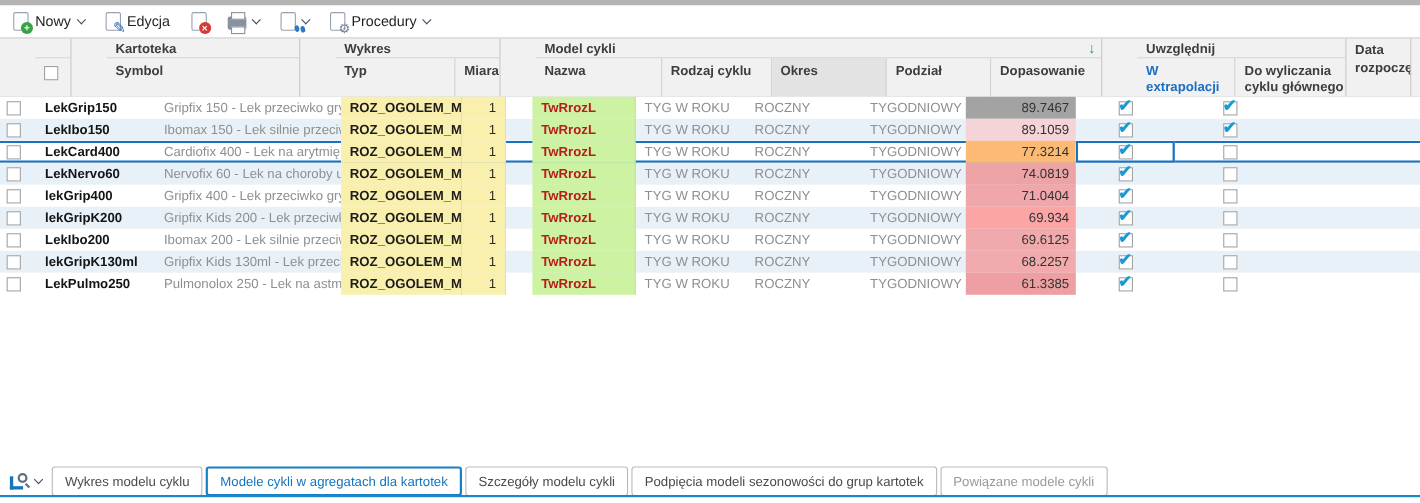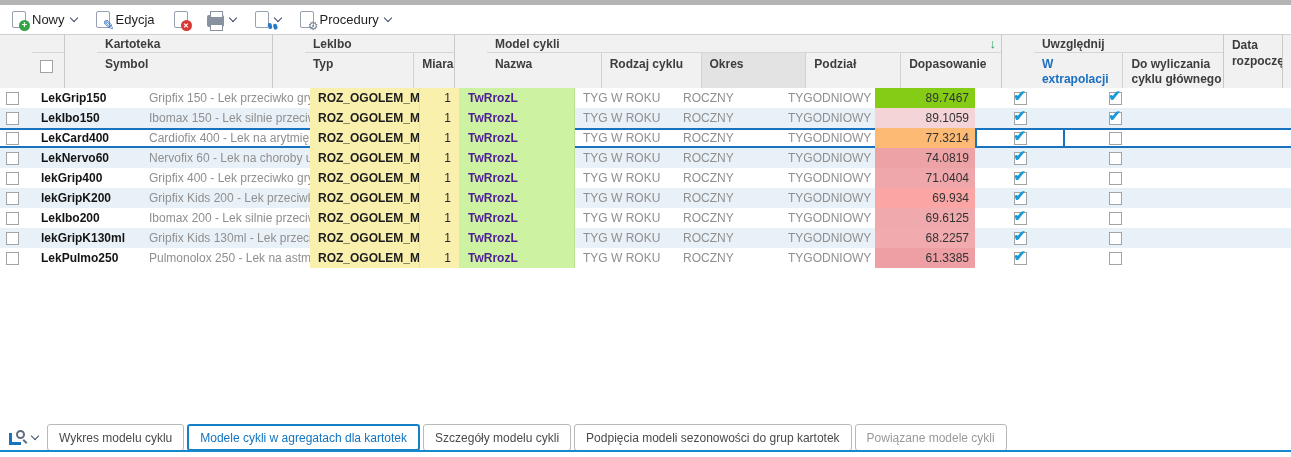--- a/index.html
+++ b/index.html
@@ -59,21 +59,21 @@
   .trow { display:flex; height:20px; background:#fff; }
   .trow.stripe { background:#e9f1f8; }
   .trow.selected { box-shadow: inset 0 2px 0 #1872bf, inset 0 -2px 0 #1872bf; }
   .td { display:flex; align-items:center; overflow:hidden; white-space:nowrap;
     font-size:12px; padding-left:8px; color:#2a2a2a; }
   .c-sel{width:33px; padding-left:6px;}
   .c-symbol{width:112px; font-weight:bold; color:#141414;}
   .c-opis{width:165px; color:#8f8f8f; padding-left:4px;}
   .c-typ{width:110px; background:#faf0ae; font-weight:bold; color:#1c1c1c; border-right:1px solid rgba(0,0,0,0.07);}
   .c-miara{width:40px; background:#faf0ae; justify-content:flex-end; padding:0 8px 0 0; border-right:1px solid rgba(0,0,0,0.07);}
-  .c-nazwa{width:115px; background:#cdf2a1; font-weight:bold; color:#4c1d95; border-right:1px solid rgba(0,0,0,0.07);}
+  .c-nazwa{width:94px; background:#cdf2a1; font-weight:bold; color:#b91c1c; border-right:1px solid rgba(0,0,0,0.07);margin-left:24px;}
   .c-rodzaj{width:100px; color:#8f8f8f;}
   .c-okres{width:105px; color:#8f8f8f;}
   .c-podzial{width:95px; color:#8f8f8f;}
   .c-dopas{width:100px; justify-content:flex-end; padding:0 6px 0 0; color:#333;}
   .c-wext{width:90px; justify-content:center; padding-left:0;}
   .c-dowyl{width:100px; justify-content:center; padding-left:0;}
   .c-data{width:88px;}
   .c-filler{width:38px; flex:1; padding-left:0;}
   .active-cell { box-shadow: inset 0 0 0 2px #1872bf, inset 0 0 0 3px #ffffff; background:#fff; }
 
@@ -151,21 +151,21 @@
       </div>
         </div>
     </div>
     <div class="hcol" style="width:277px">
       <div class="hgroup">Kartoteka</div>
       <div class="hsubrow">
         <div class="hsub w112">Symbol</div>
       </div>
     </div>
     <div class="hcol" style="width:150px">
-      <div class="hgroup">LekIbo</div>
+      <div class="hgroup">Wykres</div>
       <div class="hsubrow">
         <div class="hsub w110">Typ</div>
         <div class="hsub w40">Miara</div>
       </div>
     </div>
     <div class="hcol" style="width:515px">
       <div class="hgroup">
         <span>Model cykli</span>
         <span class="sort-arrow">↓</span>
       </div>
@@ -194,21 +194,21 @@
           <span class="cb"></span>
         </div>
         <div class="td c-symbol">LekGrip150</div>
         <div class="td c-opis">Gripfix 150 - Lek przeciwko grypie</div>
         <div class="td c-typ">ROZ_OGOLEM_MA</div>
         <div class="td c-miara">1</div>
         <div class="td c-nazwa">TwRrozL</div>
         <div class="td c-rodzaj">TYG W ROKU</div>
         <div class="td c-okres">ROCZNY</div>
         <div class="td c-podzial">TYGODNIOWY</div>
-        <div class="td c-dopas" style="background:#84cc16">89.7467</div>
+        <div class="td c-dopas" style="background:#a3a3a3">89.7467</div>
         <div class="td c-wext">
           <span class="cb checked"></span>
         </div>
         <div class="td c-dowyl">
           <span class="cb checked"></span>
         </div>
         <div class="td c-data"></div>
         <div class="td c-filler"></div>
       </div>
       <div class="trow stripe">

